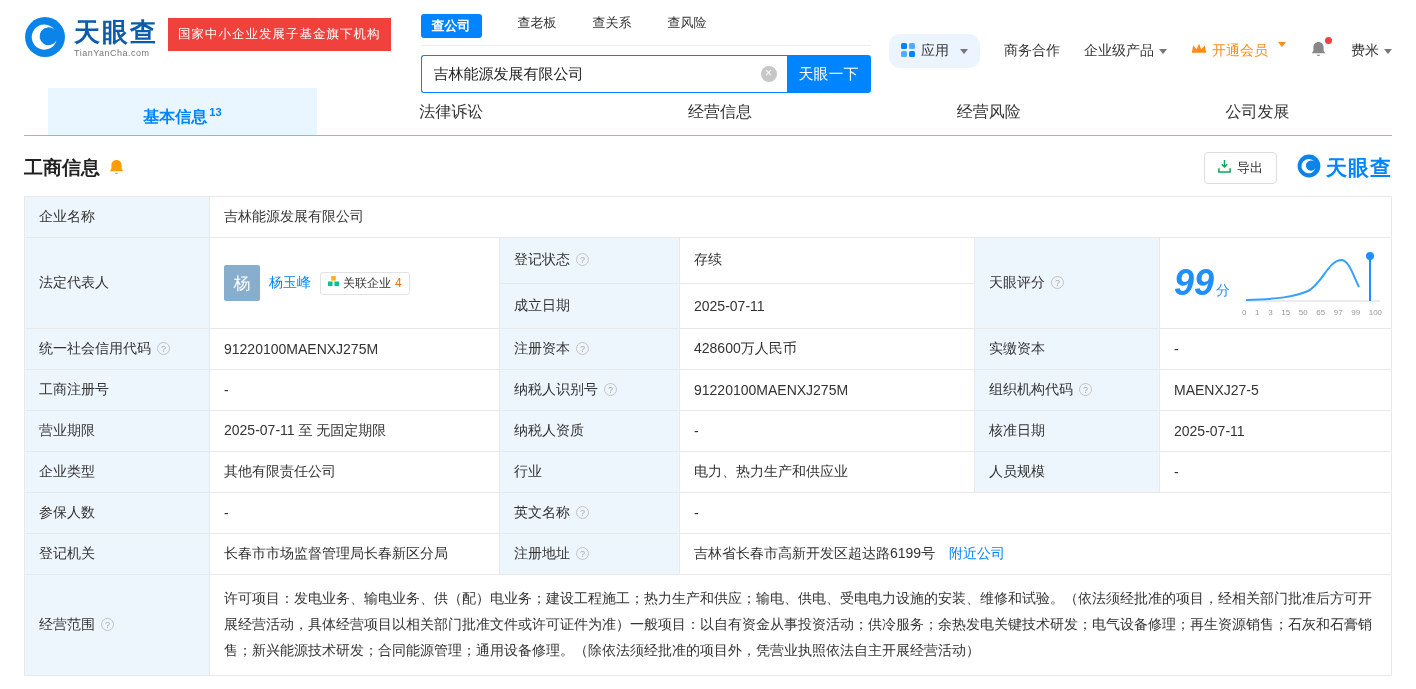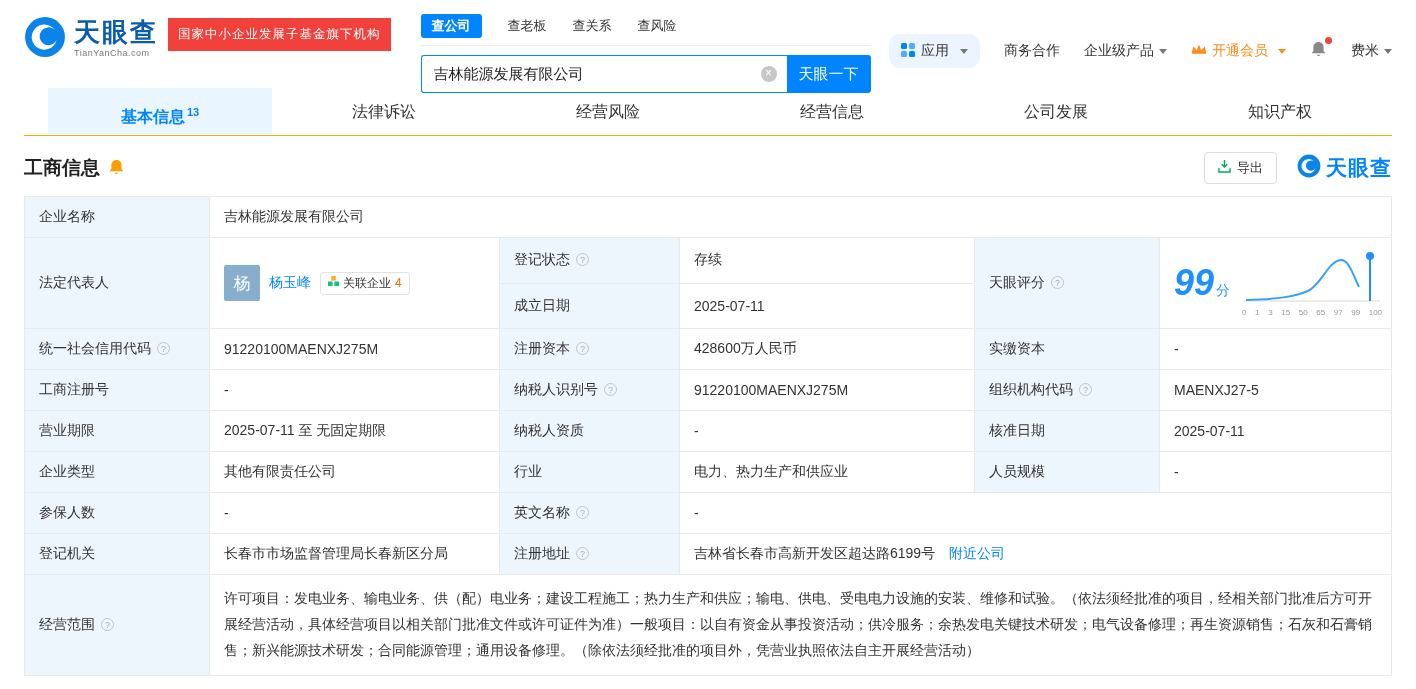--- a/index.html
+++ b/index.html
@@ -15,34 +15,34 @@
   .topbar { display:flex; align-items:flex-start; padding:12px 24px 8px 24px; height:88px; }
   .logo { display:flex; align-items:center; gap:8px; margin-top:4px; }
   .logo-text { display:flex; flex-direction:column; line-height:1; }
   .brand-cn { font-size:26px; font-weight:bold; color:#0d5bab; letter-spacing:2px; }
   .brand-en { font-size:9px; color:#777; margin-top:4px; letter-spacing:.5px; }
   .slogan { background:#f0413c; color:#fff; margin-left:10px; margin-top:6px; padding:7px 10px; line-height:1.55; }
   .slogan .l1 { font-size:14px; font-weight:bold; letter-spacing:3px; }
   .slogan .l2 { font-size:12.5px; letter-spacing:1px; }
 
   .search-wrap { margin-left:30px; width:450px; }
-  .search-tabs { display:flex; gap:26px; align-items:center; font-size:13px; border-bottom:1px solid #ececec; padding:2px 0 7px 0; }
+  .search-tabs { display:flex; gap:36px; font-size:13px; border-bottom:1px solid #ececec; padding:2px 0 7px 0; }
   .stab { color:#333; cursor:pointer; }
   .stab.active { background:#0084ff; color:#fff; padding:3px 11px; border-radius:3px; font-weight:bold; }
   .search-row { display:flex; margin-top:9px; height:38px; }
   .search-box { flex:1; border:1px solid #0084ff; border-right:none; border-radius:3px 0 0 3px; display:flex; align-items:center; padding:0 10px; }
   .search-box input { border:none; outline:none; flex:1; font-size:15px; color:#222; font-family:inherit; background:transparent; }
   .clear-icon { width:16px; height:16px; border-radius:50%; background:#c7c7c7; color:#fff; font-size:12px; line-height:15px; text-align:center; cursor:pointer; flex:0 0 16px; }
   .clear-icon::after { content:"×"; }
   .search-btn { width:84px; background:#0084ff; color:#fff; border:none; font-size:15px; border-radius:0 3px 3px 0; cursor:pointer; font-family:inherit; }
 
   .top-right { margin-left:auto; display:flex; align-items:center; gap:24px; padding-top:22px; font-size:14px; color:#333; white-space:nowrap; }
   .caret { display:inline-block; width:0; height:0; border-left:4px solid transparent; border-right:4px solid transparent; border-top:5px solid #777; margin-left:5px; vertical-align:middle; }
   .apps-chip { background:#ecf5ff; border-radius:11px; padding:8px 12px; display:flex; align-items:center; gap:6px; cursor:pointer; }
-  .vip-link { color:#ff8c1a; display:flex; align-items:center; gap:5px; cursor:pointer; }
+  .vip-link { color:#ff8c1a; display:flex; gap:5px; cursor:pointer; }
   .vip-link .caret { border-top-color:#ff8c1a; }
   .bell-wrap { position:relative; cursor:pointer; display:flex; align-items:center; }
   .badge-dot { position:absolute; top:-4px; right:-5px; width:7px; height:7px; border-radius:50%; background:#f0413c; }
   .plain-link { cursor:pointer; }
 
   
   .tabbar { display:flex; margin:0 24px; height:48px; border-bottom:1px solid #eab308;padding-left:24px; }
   .tab { flex:1; text-align:center; line-height:48px; font-size:16px; color:#333; cursor:pointer; position:relative; }
   .tab.active { background:#e9f5ff; color:#0084ff; font-weight:bold; }
   .tab sup { font-size:11px; margin-left:2px; }
@@ -159,24 +159,23 @@
       <span>费米</span><span class="caret"></span>
     </span>
   </div>
 </header>
 
 <nav class="tabbar">
   <div class="tab active">
     <span>基本信息</span><sup>13</sup>
   </div>
   <div class="tab"><span>法律诉讼</span></div>
+  <div class="tab"><span>经营信息</span></div>
   <div class="tab"><span>经营风险</span></div>
-  <div class="tab"><span>经营信息</span></div>
   <div class="tab"><span>公司发展</span></div>
-  <div class="tab"><span>知识产权</span></div>
 </nav>
 
 <div class="section-head">
   <span class="section-title">工商信息</span>
   <span class="sub-bell">
     <svg width="17" height="18" viewBox="0 0 16 17">
         <path d="M8 1 C5.2 1 3.2 3.1 3.2 5.8 V9.2 L1.6 11.6 H14.4 L12.8 9.2 V5.8 C12.8 3.1 10.8 1 8 1 Z M6.3 13 a1.8 1.8 0 0 0 3.4 0 Z" fill="#ff9c00"></path>
       </svg>
   </span>
   <div class="head-right">

